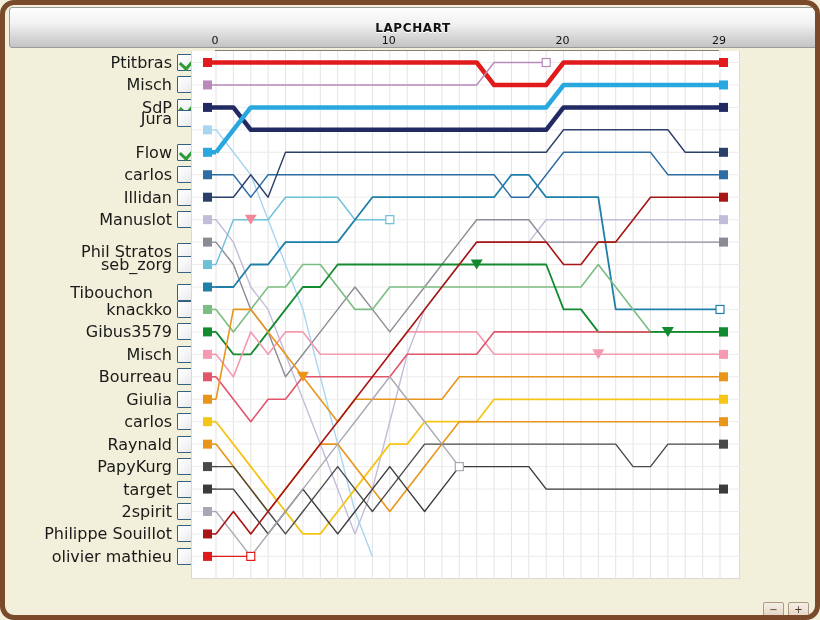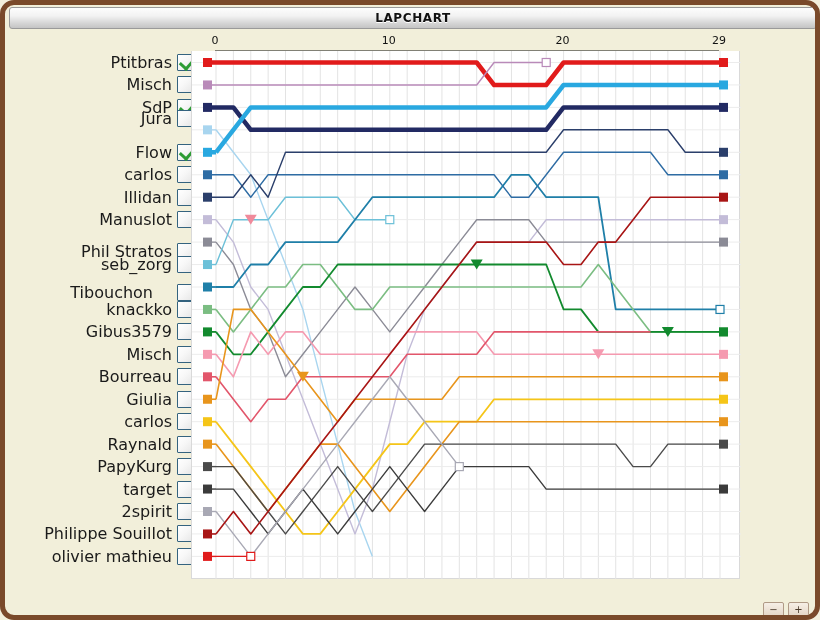--- a/index.html
+++ b/index.html
@@ -11,21 +11,21 @@
   #app{
     position:relative;width:820px;height:620px;
     box-sizing:border-box;
     background:#f2efda;
     border:5px solid #7a4a2a;
     border-radius:14px;
     overflow:hidden;
   }
   
   #titlebar{
-    position:absolute;left:4px;top:2px;width:808px;height:22px;
+    position:absolute;left:4px;top:2px;width:808px;height:41px;
     background:linear-gradient(to bottom,#fdfdfd 0%,#f2f2f2 40%,#d6d6d6 75%,#c4c4c4 100%);
     border:1px solid #9a9a9a;
     border-radius:3px;
     box-sizing:border-box;
     display:flex;align-items:center;justify-content:center;
   }
   #titlebar .ttl{
     font-size:12px;font-weight:bold;color:#111;letter-spacing:.6px;
     text-shadow:0 1px 0 #fff;
   }

